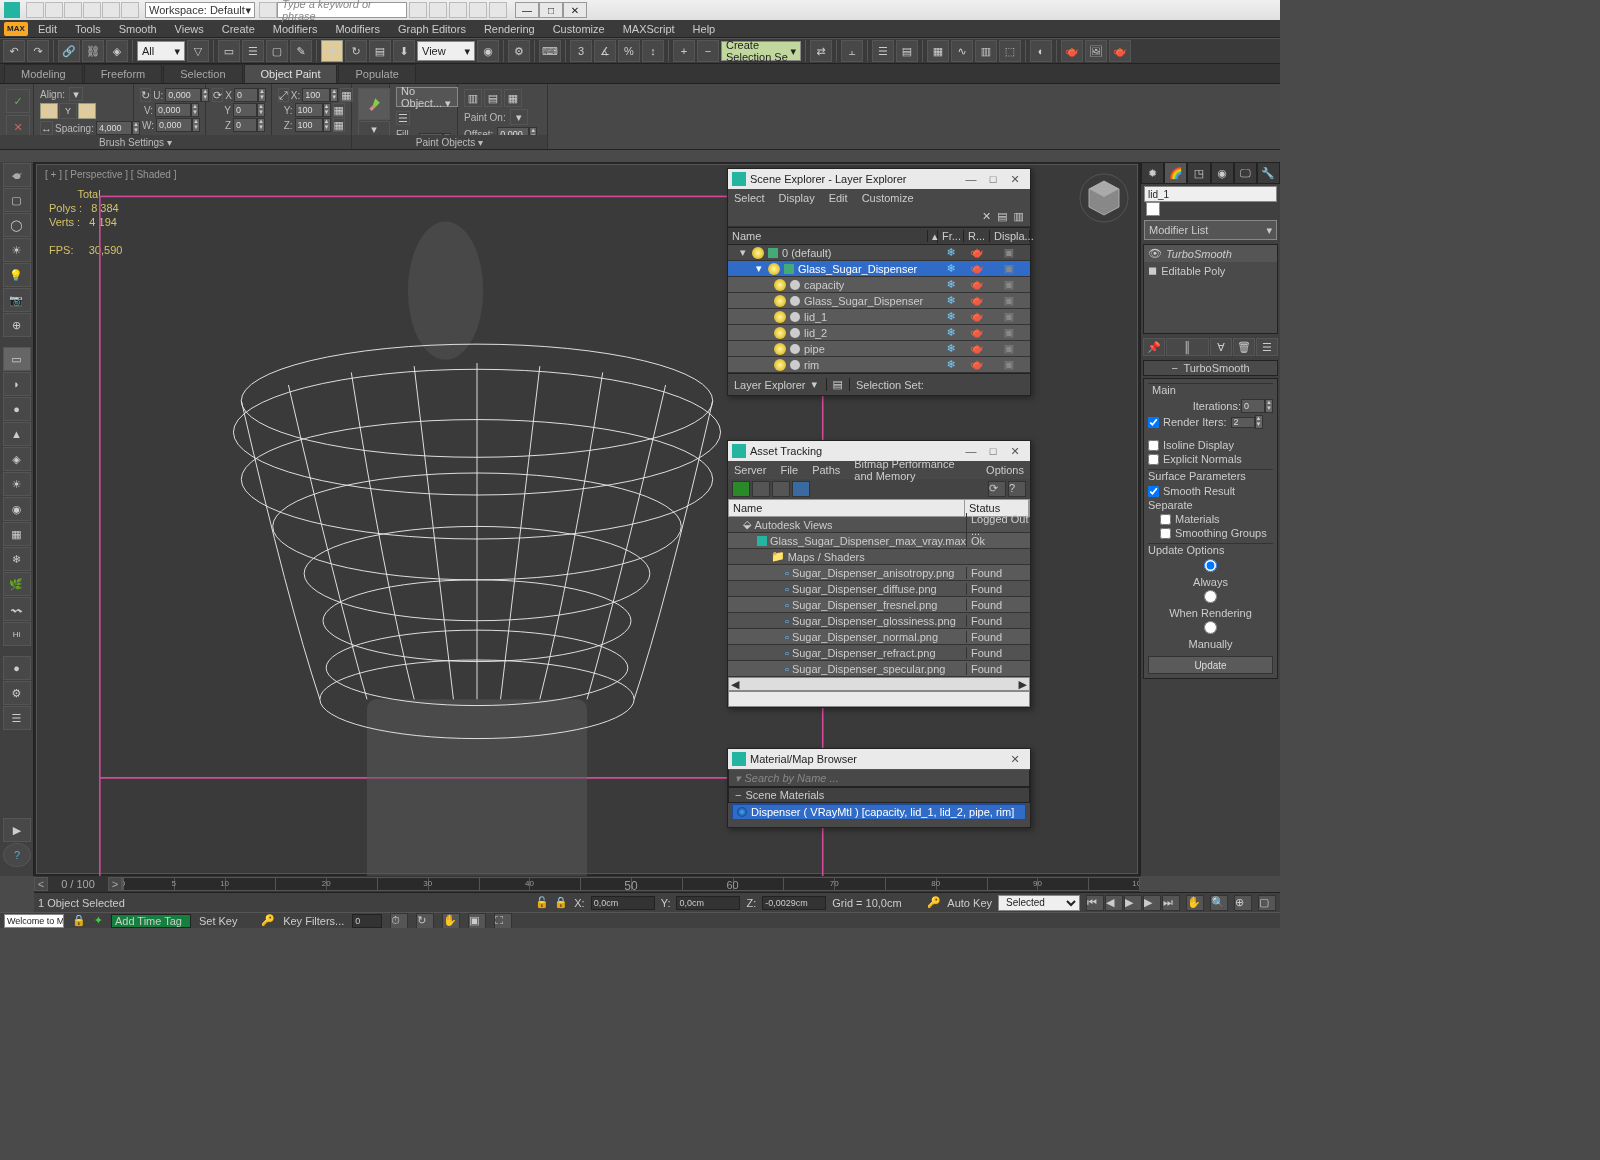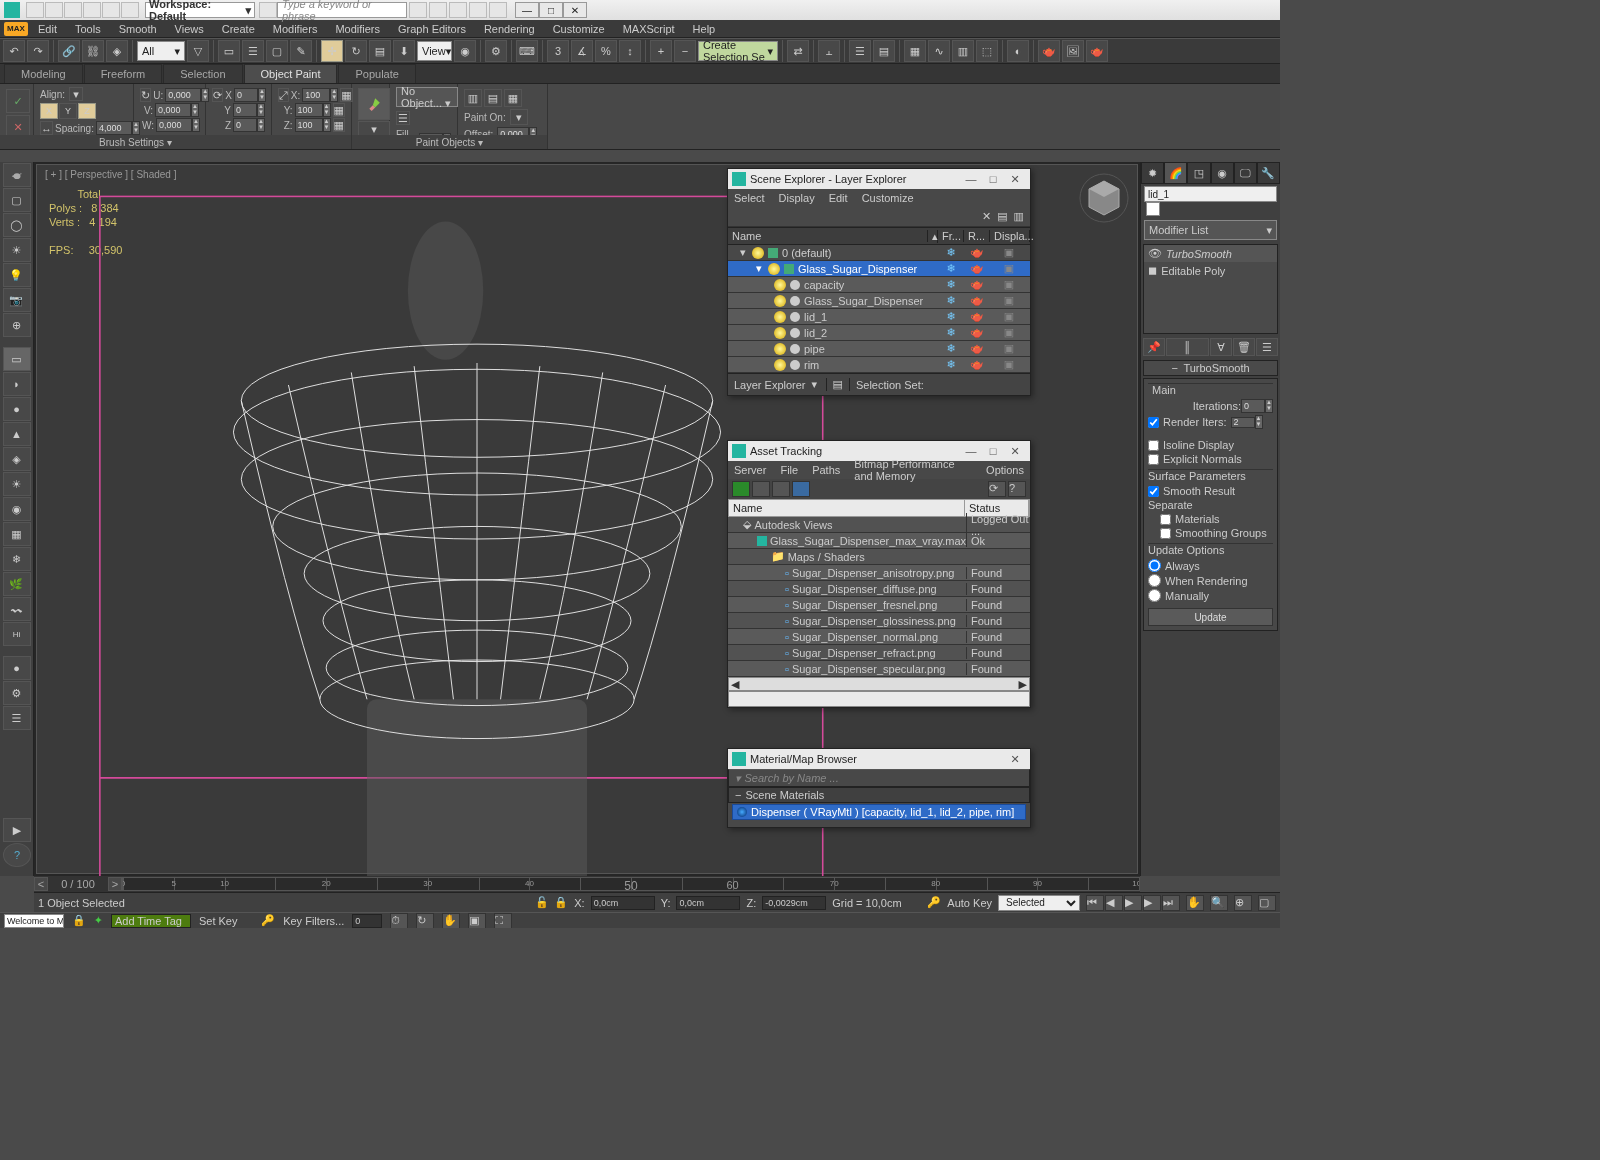--- a/index.html
+++ b/index.html
@@ -1,18 +1,18 @@
 <!DOCTYPE html>
 <html><head>
 <meta charset="utf-8">
 <style>
 * { margin: 0; padding: 0; box-sizing: border-box; font-family: Arial, sans-serif; font-size: 11px; }
 body { background: #4a4a4a; color: #ccc; overflow: hidden; width: 1280px; height: 928px; position: relative; }
 .titlebar { height: 20px; background: linear-gradient(#f0f0f0,#e0e0e0); display: flex; align-items: center; padding: 0 4px; color: #222; }
-.titlebar-left { display: flex; gap: 2px; font-weight: bold; }
+.titlebar-left { display: flex; gap: 2px; }
 .titlebar-ico { width: 16px; height: 16px; background: #24b5a0; }
 .titlebar-tb { display: flex; gap: 1px; margin-left: 4px; }
 .tbtn { width: 18px; height: 16px; background: #e6e6e6; border: 1px solid #bbb; }
 .workspace { width: 110px; height: 16px; background: #fff; border: 1px solid #999; font-size: 10px; padding: 0 3px; display: flex; align-items: center; justify-content: space-between; color: #333; margin-left: 4px;}
 .title-center { flex: 1; text-align: center; font-size: 11px; }
 .search { width: 130px; height: 16px; background: #fff; border: 1px solid #999; font-style: italic; font-size: 10px; color: #888; padding: 0 4px; display: flex; align-items: center; }
 .title-right { display: flex; gap: 2px; align-items: center; }
 .win-btns { display: flex; margin-left: 6px; }
 .win-btn { width: 24px; height: 16px; border: 1px solid #999; display: flex; align-items: center; justify-content: center; font-size: 10px; background: #e8e8e8; }
 .win-btn.close { background: #e8e8e8; }
@@ -49,21 +49,21 @@
 .cmd-tab.active { background: #555; }
 .cmd-row { padding: 2px 3px; }
 .cmd-input { width: 100%; height: 16px; background: #efefef; border: 1px solid #888; color: #222; font-size: 10px; padding: 0 3px; }
 .mod-list { height: 90px; background: #4a4a4a; border: 1px solid #222; margin: 2px; }
 .mod-item { padding: 2px 4px; font-size: 10px; display: flex; align-items: center; gap: 4px; }
 .mod-item.sel { background: #555; }
 .rollout-head { height: 16px; background: #4a4a4a; border: 1px solid #222; text-align: center; font-size: 10px; margin: 2px; display: flex; align-items: center; justify-content: center; }
 .rollout { background: #484848; border: 1px solid #222; margin: 0 2px 4px; padding: 4px; font-size: 10px; }
 .chk { display: flex; align-items: center; gap: 4px; margin: 2px 0; }
 .chk input { width: 11px; height: 11px; }
-.rad { display: flex; align-items: center; gap: 4px; margin: 2px 0; }
+.rad { display: flex; align-items: center; gap: 4px; margin: 2px 0; flex-direction: column; }
 .btn-full { width: 100%; height: 18px; background: #5a5a5a; border: 1px solid #333; color: #ddd; font-size: 10px; margin-top: 4px; }
 .floater { position: absolute; background: #484848; border: 1px solid #222; box-shadow: 2px 2px 6px rgba(0,0,0,.4); }
 .floater-title { height: 20px; background: #eaeaea; color: #222; display: flex; align-items: center; padding: 0 4px; font-size: 11px; }
 .floater-title .spacer { flex: 1; }
 .floater-title .wc { width: 22px; text-align: center; color: #555; }
 .floater-menu { height: 18px; display: flex; align-items: center; padding: 0 6px; gap: 14px; background: #484848; font-size: 10px; color: #ccc; }
 .se-tb { height: 20px; display: flex; align-items: center; justify-content: flex-end; padding: 0 6px; gap: 6px; border-bottom: 1px solid #333; }
 .se-head { height: 18px; background: #3d3d3d; display: flex; align-items: center; font-size: 10px; border-bottom: 1px solid #222; border-top: 1px solid #222; }
 .se-head > div { border-right: 1px solid #222; padding: 0 4px; }
 .se-row { height: 16px; display: flex; align-items: center; font-size: 10px; border-bottom: 1px solid #333; padding: 0 2px; }
@@ -173,21 +173,21 @@
   <div class="tbsep"></div>
   <div class="tool">▭</div>
   <div class="tool">☰</div>
   <div class="tool">▢</div>
   <div class="tool">✎</div>
   <div class="tbsep"></div>
   <div class="tool on">✢</div>
   <div class="tool">↻</div>
   <div class="tool">▤</div>
   <div class="tool">⬇</div>
-  <div class="dd" style="width:35px">
+  <div class="dd" style="width:58px">
       <span>View</span>
       <span>▾</span>
     </div>
   <div class="tool">◉</div>
   <div class="tbsep"></div>
   <div class="tool">⚙</div>
   <div class="tbsep"></div>
   <div class="tool">⌨</div>
   <div class="tbsep"></div>
   <div class="tool">3</div>
@@ -982,21 +982,21 @@
   </div>
   <div class="pb">✋</div>
   <div class="pb">🔍</div>
   <div class="pb">⊕</div>
   <div class="pb">▢</div>
 </div>
 <div class="statusbar2">
   <div class="welcome">Welcome to M</div>
   <span>🔒</span>
   <span style="color:#4c4">✦</span>
-  <div style="width:80px;height:14px;background:#4d7c0f;border:1px solid #222;display:flex;align-items:center;padding:0 3px">
+  <div style="width:80px;height:14px;background:#15803d;border:1px solid #222;display:flex;align-items:center;padding:0 3px">
       <span>Add Time Tag</span>
     </div>
   <span>Set Key</span>
   <span style="width:8px"></span>
   <span>🔑</span>
   <span>Key Filters...</span>
   <div class="coord" style="width:30px;text-align:center">0</div>
   <div class="pb">⏱</div>
   <div class="pb">↻</div>
   <div class="pb">✋</div>

